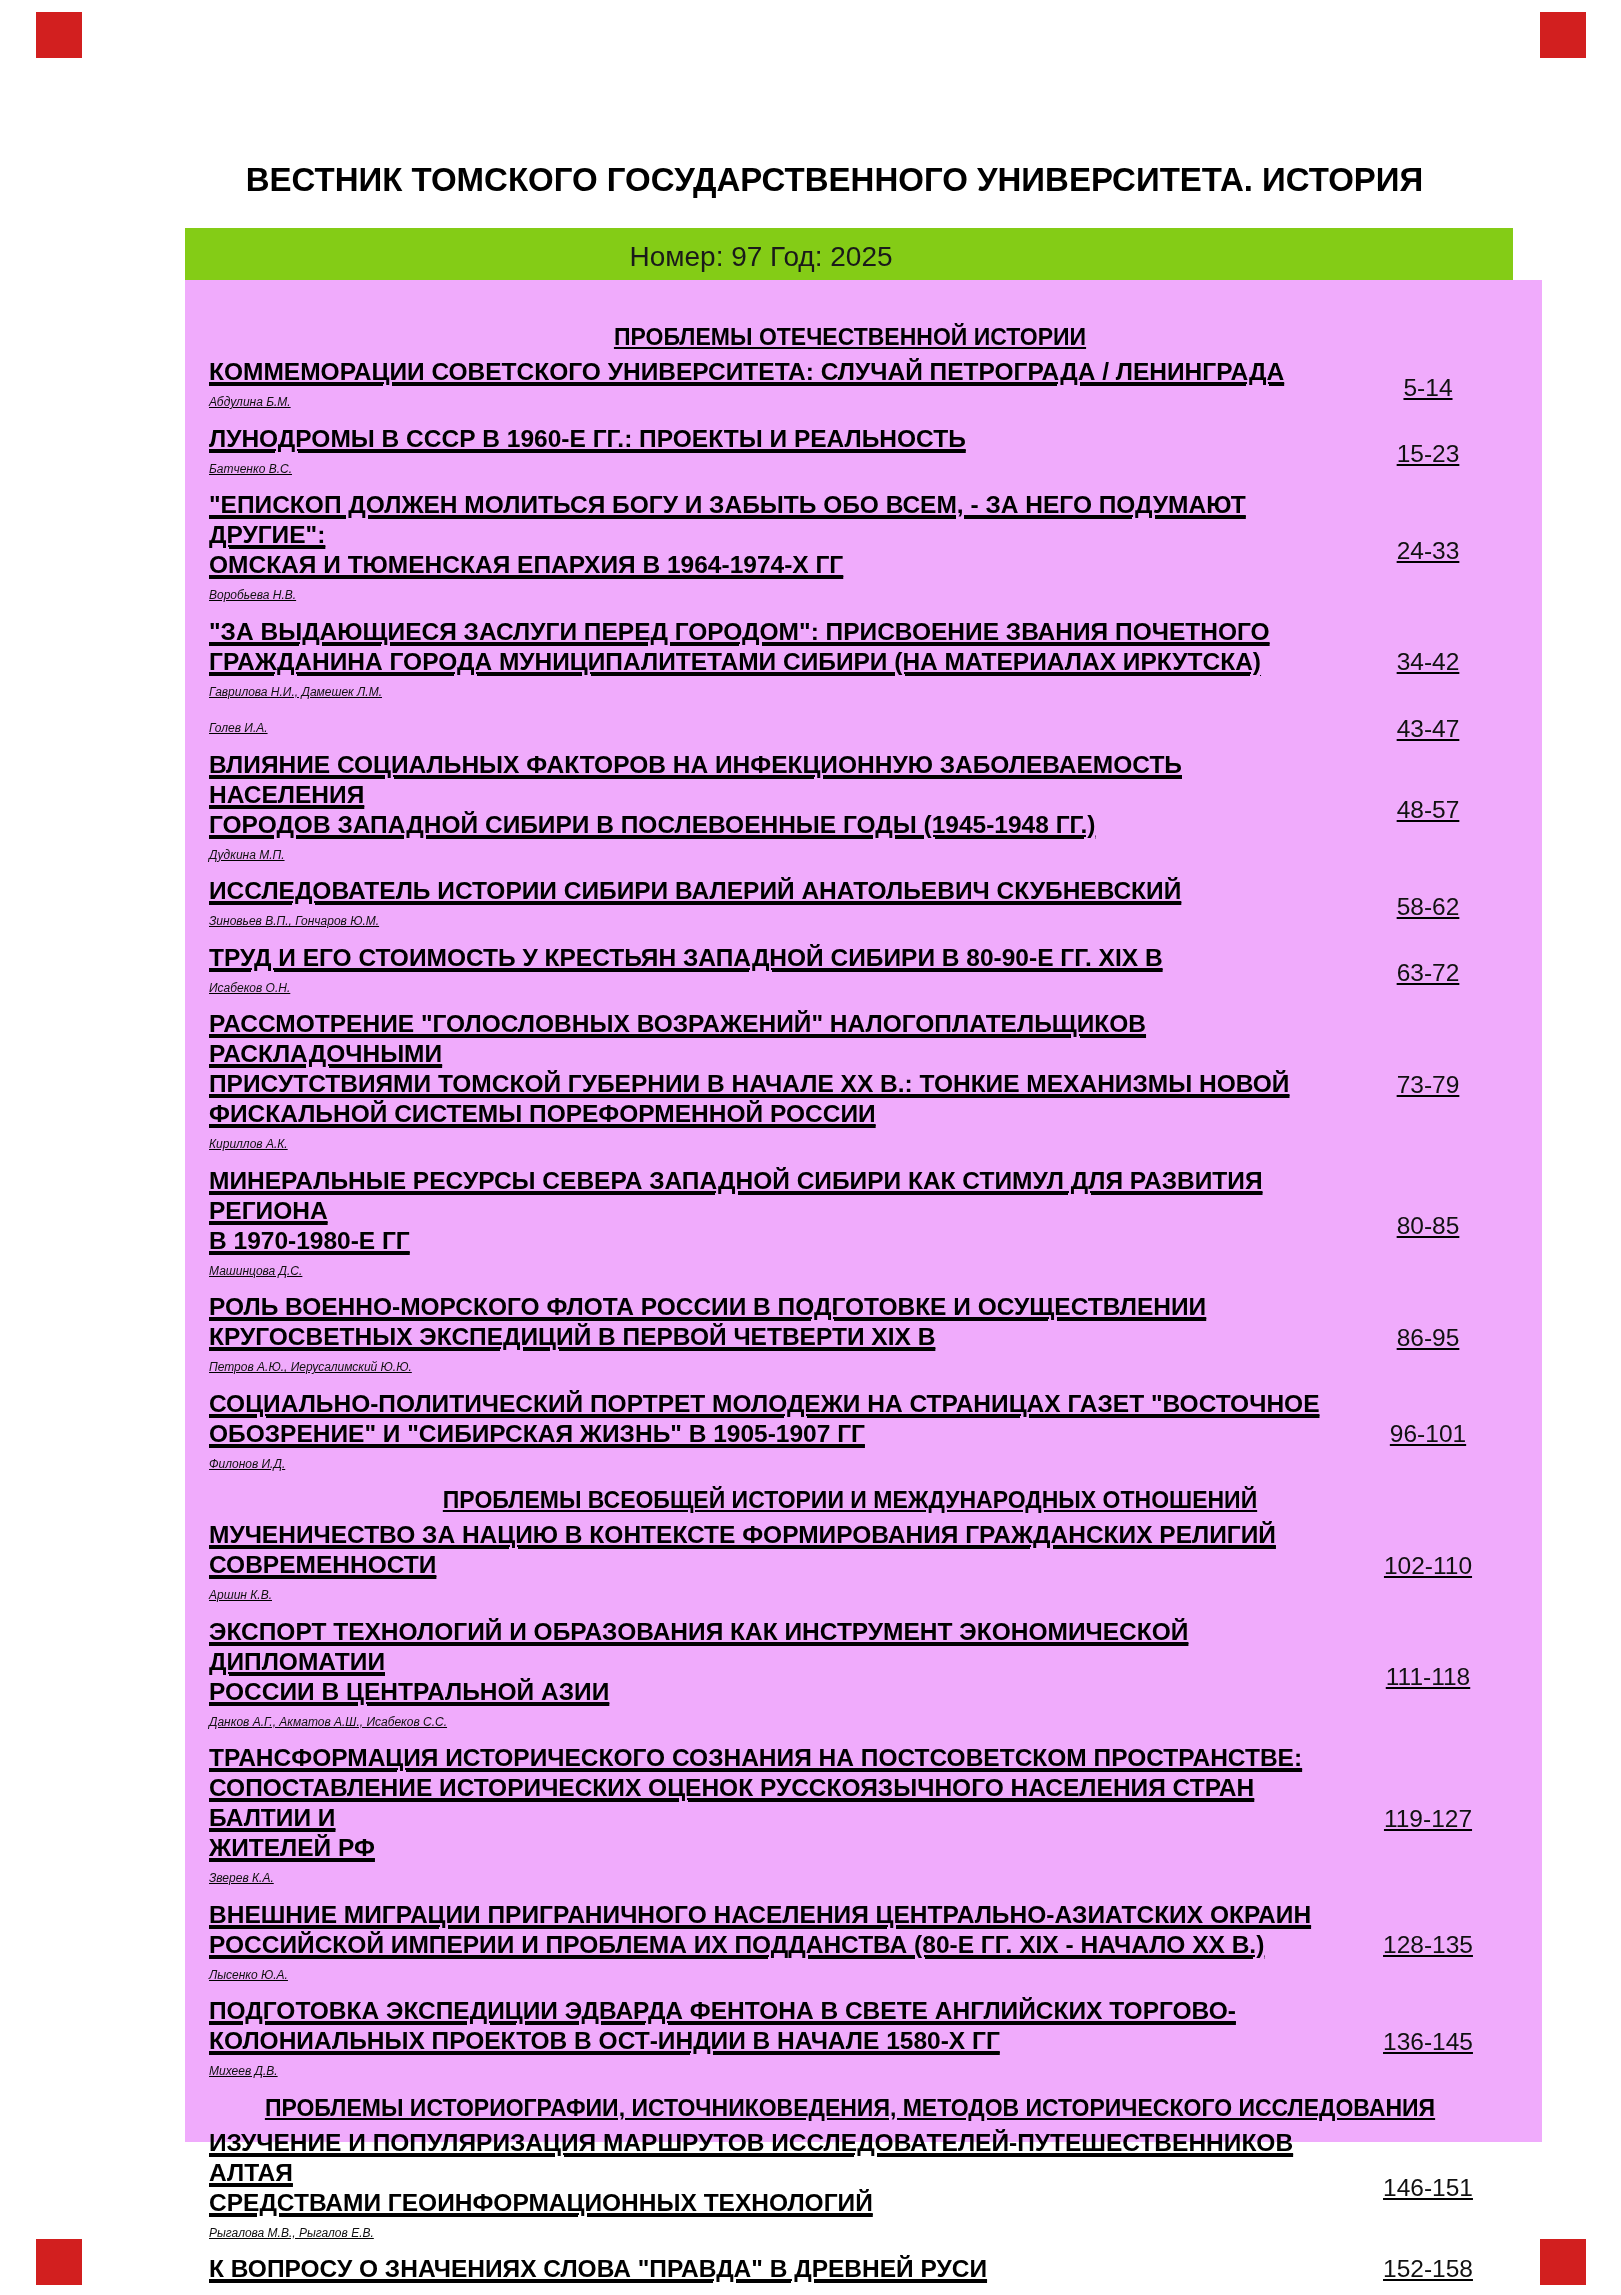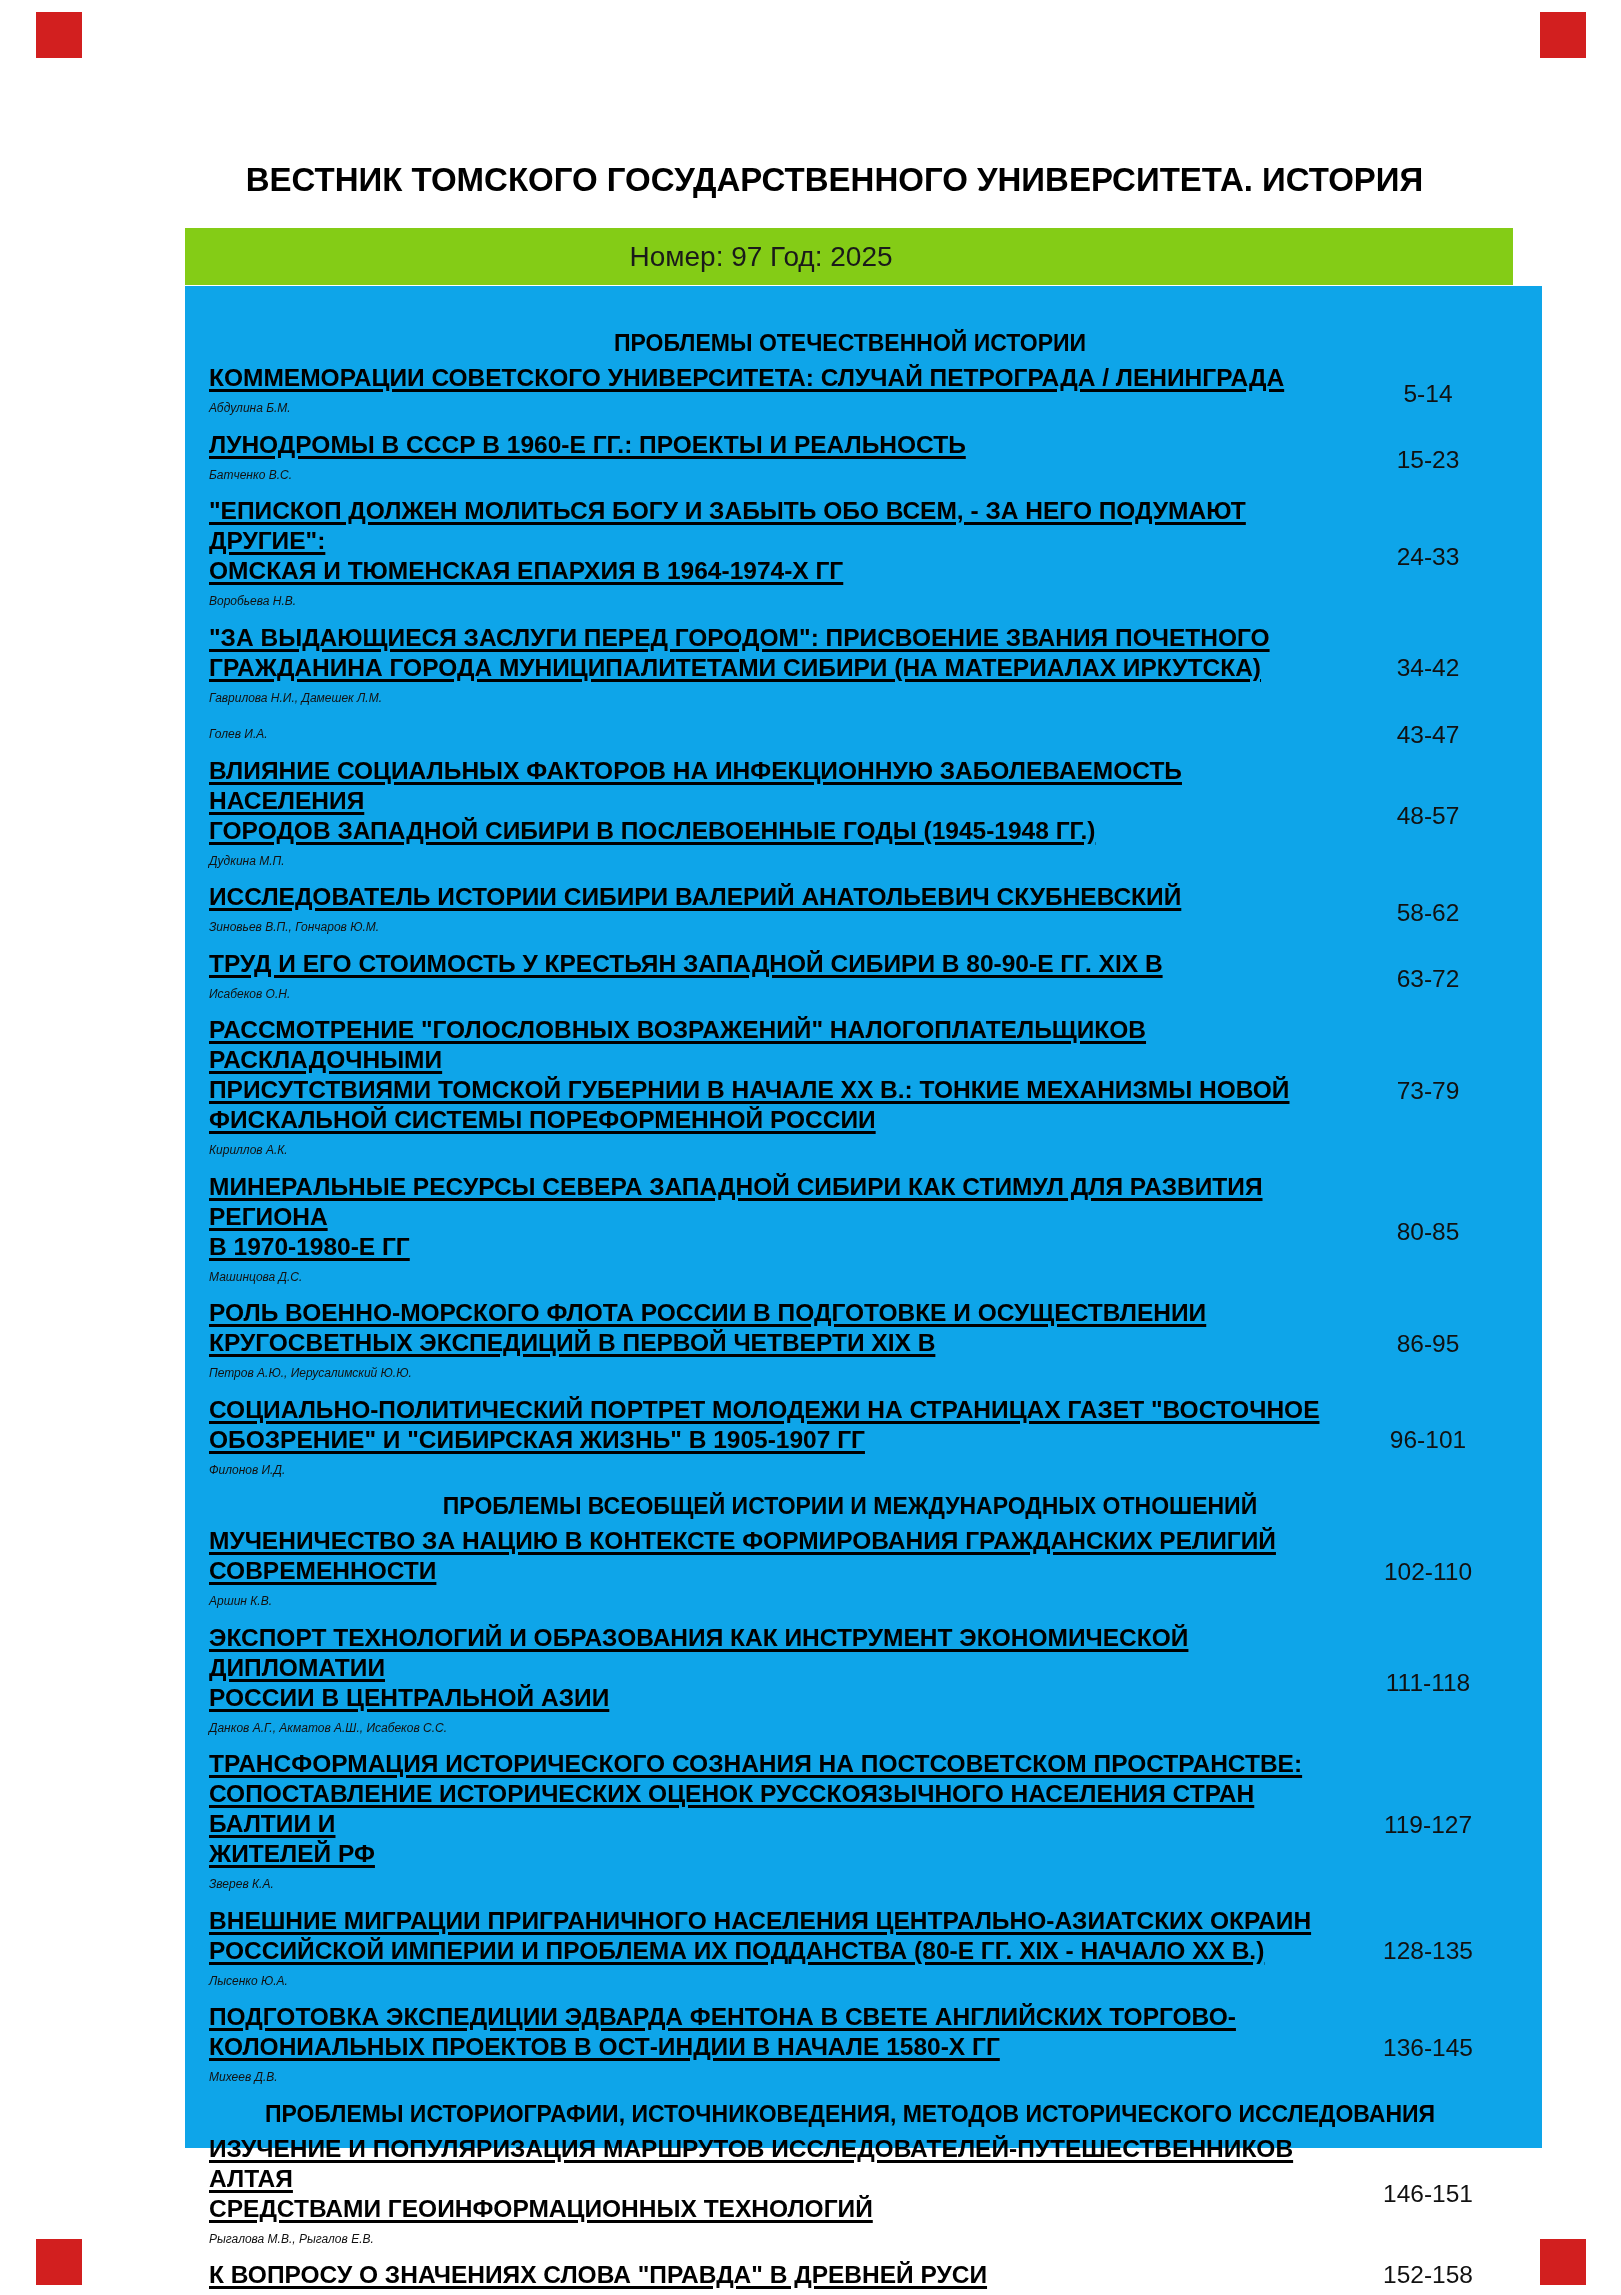--- a/index.html
+++ b/index.html
@@ -24,23 +24,24 @@
     letter-spacing:0px; white-space:nowrap;margin-left:48px;
   }
   .issue-band {
     position:absolute; left:185px; top:228px; width:1328px; height:57px;
     background:#84cc16;
     display:flex; align-items:center; justify-content:center;
     padding-right:176px;
     font-size:28px; color:#1a1a1a;
   }
   .content-panel {
-    position:absolute; left:185px; top:286px; width:1357px; height:1862px;
-    background:#0ea5e9;
+    position:absolute; left:185px; top:280px; width:1357px; height:1862px;
+    background:#f0abfc;
     padding:42px 51px 9.5px 24px;
+    text-decoration:underline;
   }
   .section-heading {
     font-size:23px; font-weight:bold; line-height:31px;
     text-align:center; margin:0 0 4.1px 0;
   }
   .toc-entry { display:flex; margin-bottom:5.5px;gap:25px; }
   .entry-main { width:1131px; }
   .entry-title {
     font-size:24.5px; font-weight:bold; line-height:30px;
     white-space:pre-line;

